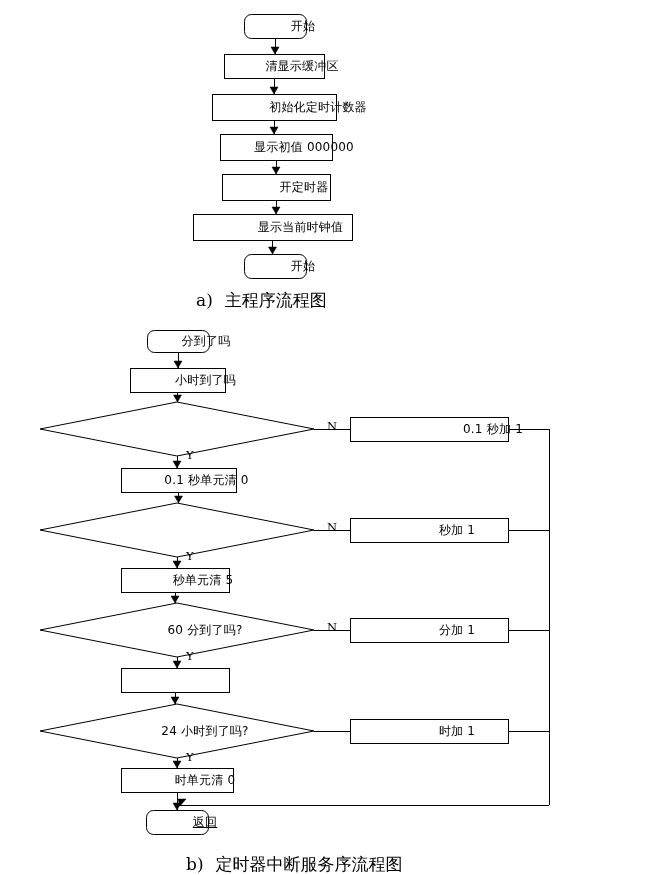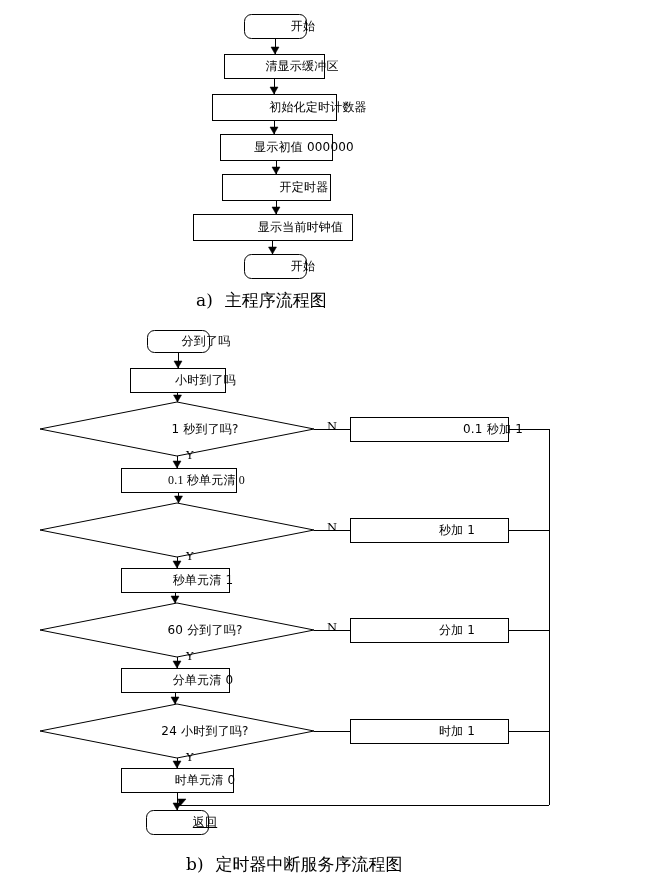--- a/index.html
+++ b/index.html
@@ -134,25 +134,23 @@
   <div class="node-text" style="left:222px;top:174px;width:108px;height:26px;text-align:right;">开定时器</div>
   <div class="node-text" style="left:193px;top:214px;width:159px;height:26px;">显示当前时钟值</div>
   <div class="node-text" style="left:244px;top:254px;width:62px;height:24px;">开始</div>
 
   <div class="caption" style="left:196px;top:292px;">
     <span class="cap-letter">a)</span><span class="cap-gap"></span><span>主程序流程图</span>
   </div>
 
   <div class="node-text" style="left:147px;top:330px;width:62px;height:22px;">分到了吗</div>
   <div class="node-text" style="left:130px;top:368px;width:95px;height:24px;">小时到了吗</div>
-  <div class="node-text" style="left:107px;top:417px;width:140px;height:24px;">1 秒到了吗?</div>
-  <div class="node-text" style="left:121px;top:468px;width:115px;height:24px;font-family:Liberation Serif, serif;">0.1 秒单元清 0</div>
-  <div class="node-text" style="left:121px;top:568px;width:108px;height:24px;">秒单元清 1</div>
+  <div class="node-text" style="left:121px;top:468px;width:115px;height:24px;">0.1 秒单元清 0</div>
+  <div class="node-text" style="left:121px;top:568px;width:108px;height:24px;">秒单元清 5</div>
   <div class="node-text" style="left:107px;top:618px;width:140px;height:24px;">60 分到了吗?</div>
-  <div class="node-text" style="left:121px;top:668px;width:108px;height:24px;">分单元清 0</div>
   <div class="node-text" style="left:107px;top:719px;width:140px;height:24px;">24 小时到了吗?</div>
   <div class="node-text" style="left:121px;top:768px;width:112px;height:24px;">时单元清 0</div>
   <div class="node-text" style="left:146px;top:810px;width:62px;height:24px;text-decoration:underline;">返回</div>
 
   <div class="node-text" style="left:350px;top:417px;width:158px;height:24px;padding-left:36px;">0.1 秒加 1</div>
   <div class="node-text" style="left:350px;top:518px;width:158px;height:24px;">秒加 1</div>
   <div class="node-text" style="left:350px;top:618px;width:158px;height:24px;">分加 1</div>
   <div class="node-text" style="left:350px;top:719px;width:158px;height:24px;text-align:right;">时加 1</div>
 
   <div class="branch-label" style="left:327px;top:421px;">N</div>

